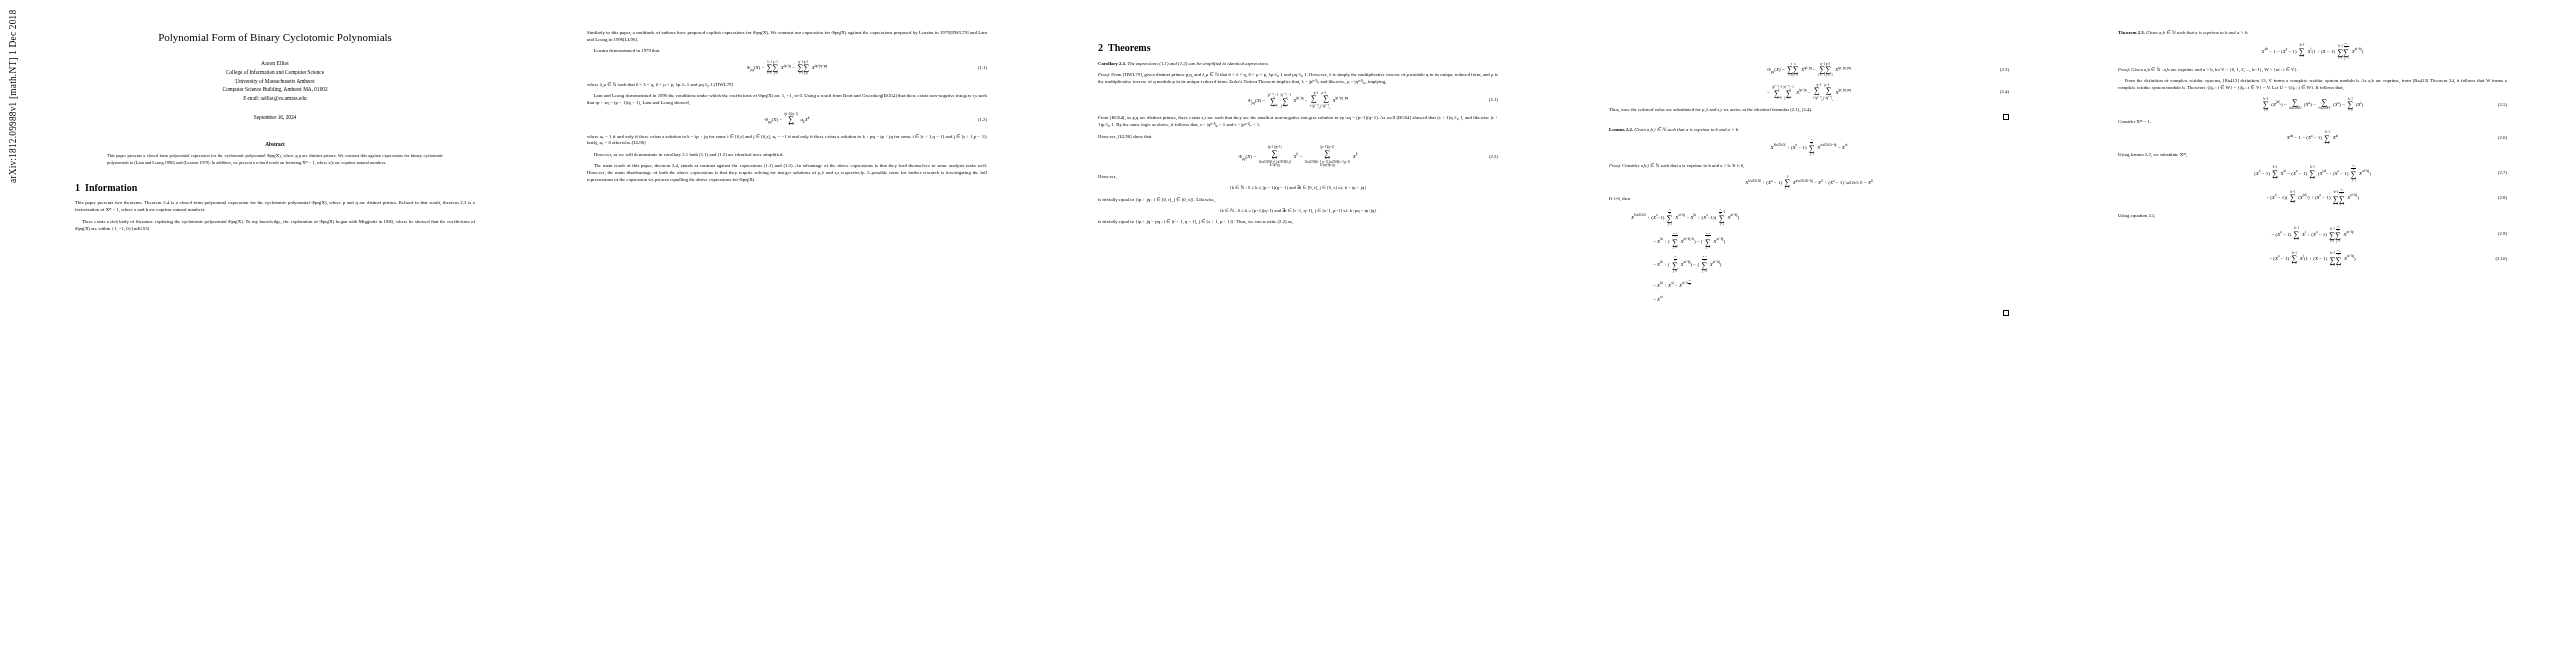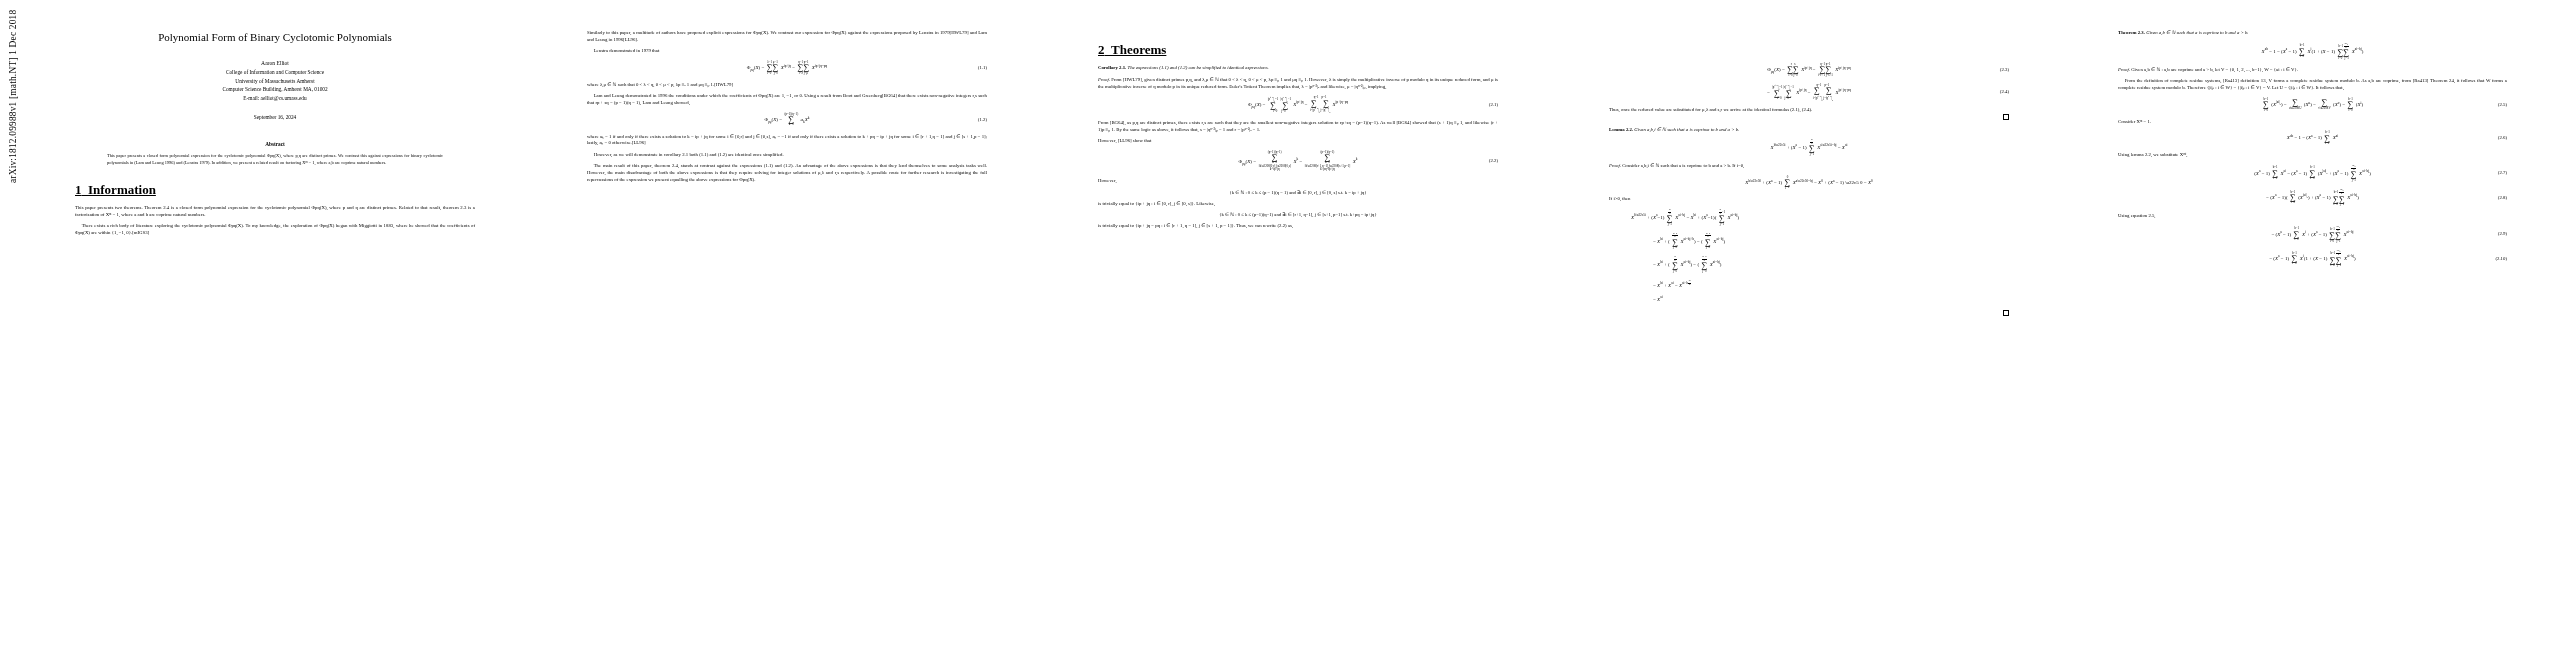--- a/index.html
+++ b/index.html
@@ -86,24 +86,23 @@
     font-weight: bold;
     margin-bottom: 4.4px;
   }
   .abstract {
     font-size: 4.4px;
     line-height: 1.5;
     text-align: justify;
     margin: 0 32px 14.5px 32px;
   }
   h2.section {
-    font-size: 13px;
+    font-size: 10px;
     font-weight: bold;
     margin: 11px 0 5px 0;
-    text-decoration: underline;
   }
   p { margin: 0 0 4.4px 0; }
   p.ni { text-indent: 0; }
   p.ind { text-indent: 6.7px; }
 
   .thm {
     margin: 0 0 5px 0;
     font-size: 4.8px;
     line-height: 1.45;
     text-align: justify;

